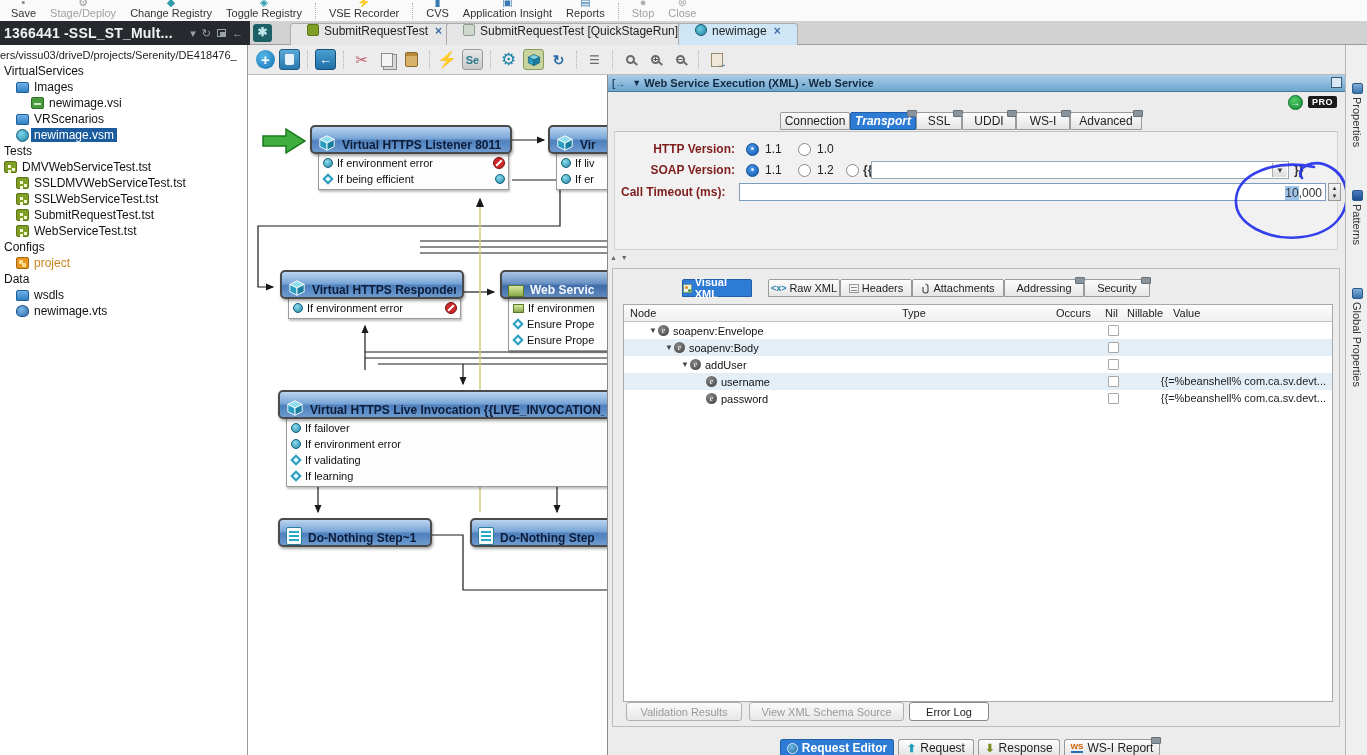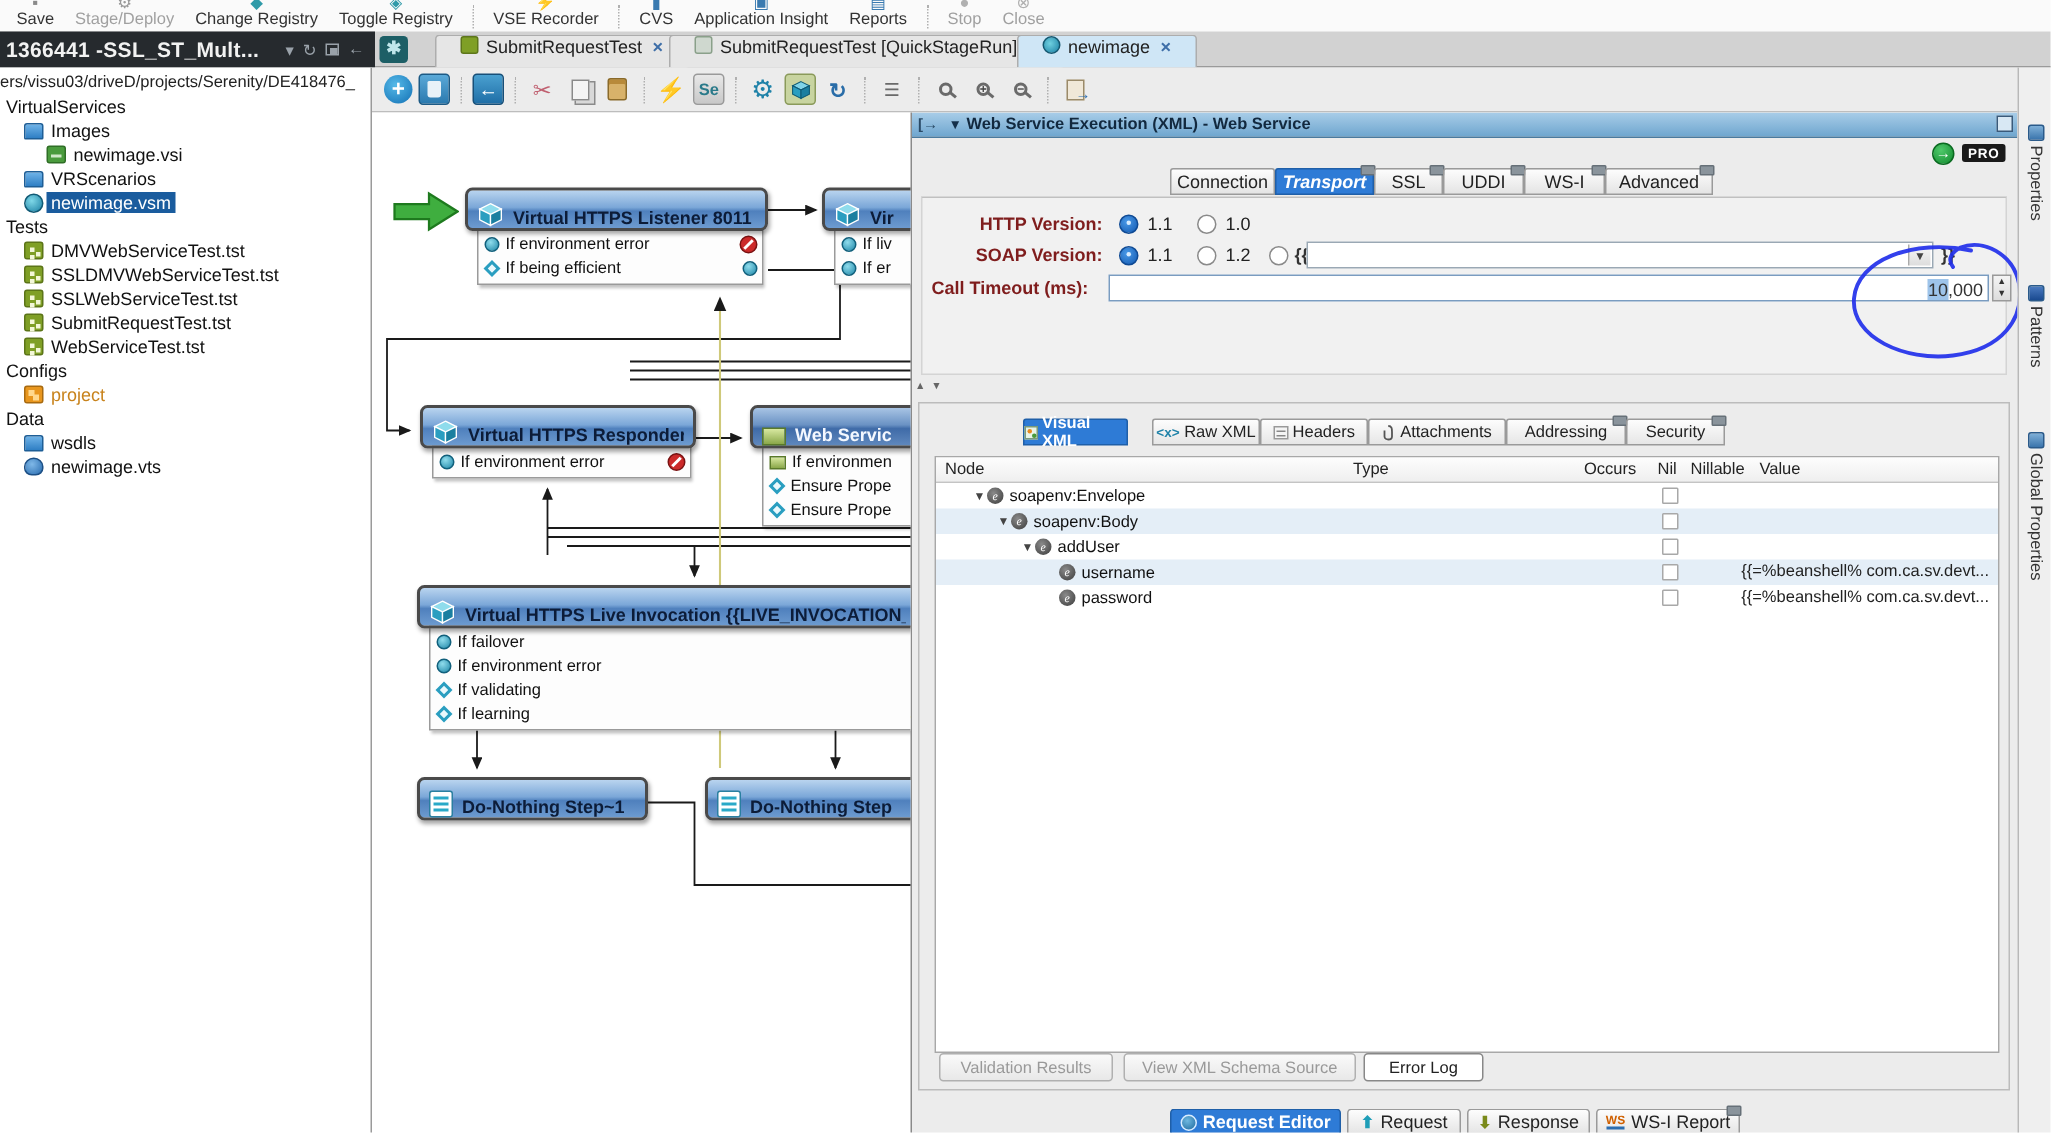--- a/index.html
+++ b/index.html
@@ -246,21 +246,21 @@
         <span class="ticon folder"></span>
         <span class="tlabel">VRScenarios</span>
       </div>
       <div class="trow sel" style="padding-left: 16px;">
         <span class="ticon vsm"></span>
         <span class="tlabel">newimage.vsm</span>
       </div>
       <div class="trow" style="padding-left: 1px;">
         <span class="tlabel">Tests</span>
       </div>
-      <div class="trow" style="padding-left: 16px; text-align: center;">
+      <div class="trow" style="padding-left: 4px; text-align: center;">
         <span class="ticon tst"></span>
         <span class="tlabel">DMVWebServiceTest.tst</span>
       </div>
       <div class="trow" style="padding-left: 16px;">
         <span class="ticon tst"></span>
         <span class="tlabel">SSLDMVWebServiceTest.tst</span>
       </div>
       <div class="trow" style="padding-left: 16px;">
         <span class="ticon tst"></span>
         <span class="tlabel">SSLWebServiceTest.tst</span>

